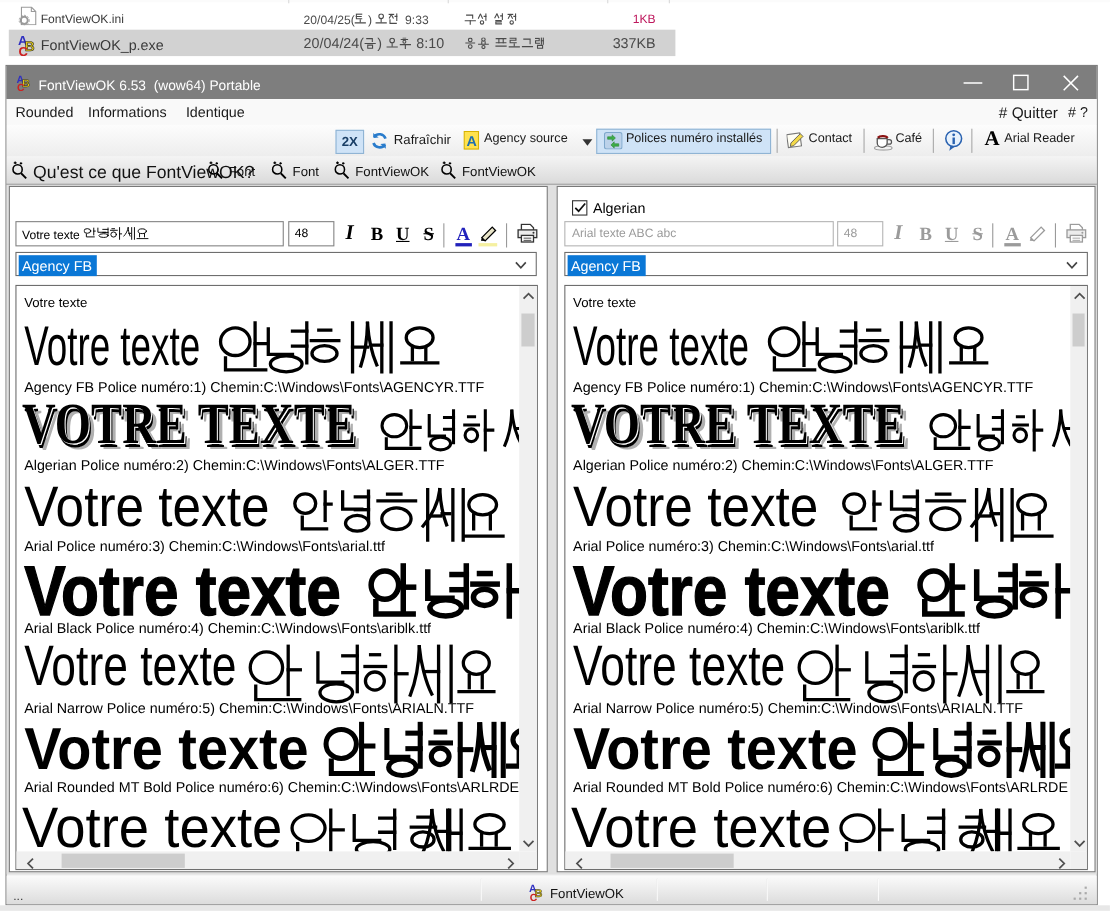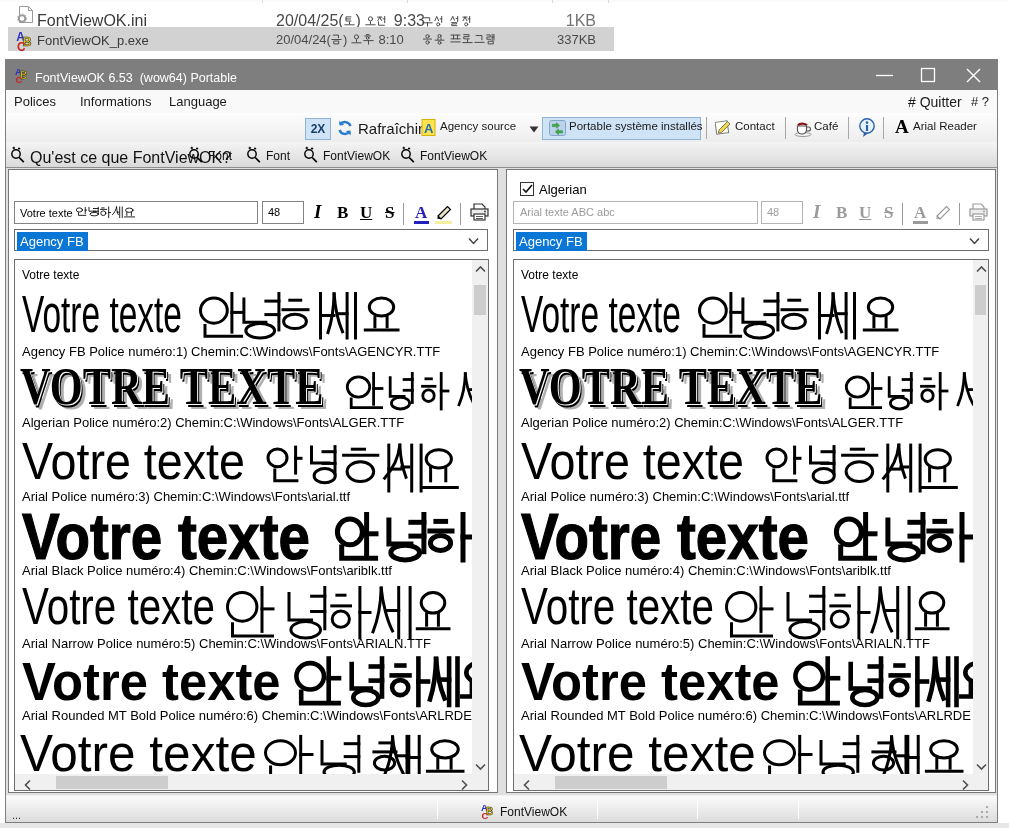--- a/index.html
+++ b/index.html
@@ -4,21 +4,21 @@
 html,body { width:1009px; height:828px; background:#fff; overflow:hidden;
   font-family:"Liberation Sans", sans-serif; }
 .abs { position:absolute; }
 .lh1 { line-height:1; white-space:pre; }
 </style></head><body>
 <div class="abs" style="left:0;top:0;width:1009px;height:2px;background:#fbfbfb"></div>
 <div class="abs" style="left:262px;top:0;width:1px;height:3px;background:#d9d9d9"></div>
 <div class="abs" style="left:407px;top:0;width:1px;height:3px;background:#d9d9d9"></div>
 <div class="abs" style="left:552px;top:0;width:1px;height:3px;background:#d9d9d9"></div>
 <div class="abs" style="left:608px;top:0;width:1px;height:3px;background:#d9d9d9"></div>
-<div class="abs" style="left:8px;top:3px;width:606px;height:22px;font-size:16px;color:#3a3a3a">
+<div class="abs" style="left:8px;top:3px;width:606px;height:22px;font-size:11px;color:#3a3a3a">
     <svg class="abs" style="left:8px;top:3px" width="20" height="17" viewBox="0 0 20 17">
       <path d="M3.5 0.5 h9 l4 4 v12 h-13 Z" fill="#fff" stroke="#9a9a9a"></path>
       <path d="M12.5 0.5 v4 h4" fill="none" stroke="#9a9a9a"></path>
       <circle cx="6" cy="12.5" r="3.2" fill="none" stroke="#9a9a9a" stroke-width="1.8"></circle>
       <circle cx="6" cy="12.5" r="4.6" fill="none" stroke="#9a9a9a" stroke-width="0.8" stroke-dasharray="1.6 1.4"></circle>
     </svg>
     <span class="abs" style="left:29px;top:9px">FontViewOK.ini</span>
     <span class="abs" style="left:268px;top:9px;color:#4a4a4a">20/04/25(<svg style="vertical-align:-1px;margin-right:1px" width="11" height="11" viewBox="0 0 100 100" preserveAspectRatio="none">
         <g style="fill:none;stroke:#4a4a4a;stroke-width:9;stroke-linecap:square">
           <path d="M62 8 H18 V46 H62"></path>
@@ -67,21 +67,21 @@
       </svg><svg style="vertical-align:-1px;margin-right:1px" width="11" height="11" viewBox="0 0 100 100" preserveAspectRatio="none">
         <g style="fill:none;stroke:#4a4a4a;stroke-width:9;stroke-linecap:square">
           <path d="M8 10 H46"></path>
           <path d="M27 10 L10 42"></path>
           <path d="M28 12 L44 42"></path>
           <path d="M56 26 H70"></path>
           <path d="M70 4 V58"></path>
           <circle cx="38" cy="76" r="14"></circle>
         </g>
       </svg></span>
-    <span class="abs" style="right:18px;top:9px;color:#737373">1KB</span>
+    <span class="abs" style="right:18px;top:9px;color:#be185d">1KB</span>
   </div>
 <div class="abs" style="left:8px;top:27px;width:606px;height:24px;background:#d2d2d2;font-size:13px;color:#3a3a3a">
     <svg class="abs" style="left:8px;top:4px" width="18" height="20" viewBox="0 0 14 16">
       <text x="0" y="8" font-family="Liberation Sans" font-weight="bold" font-size="9.5" fill="#3030c0">A</text>
       <text x="5" y="12" font-family="Liberation Sans" font-weight="bold" font-size="10" fill="#e0c817" stroke="#222" stroke-width="0.4">B</text>
       <text x="0.5" y="16" font-family="Liberation Sans" font-weight="bold" font-size="9.5" fill="#cc2222">C</text>
     </svg>
     <span class="abs" style="left:29px;top:6px">FontViewOK_p.exe</span>
     <span class="abs" style="left:268px;top:5px;color:#4a4a4a">20/04/24(<svg style="vertical-align:-1px;margin-right:1px" width="11" height="11" viewBox="0 0 100 100" preserveAspectRatio="none">
         <g style="fill:none;stroke:#4a4a4a;stroke-width:9;stroke-linecap:square">
@@ -155,49 +155,49 @@
     <text x="5" y="12" font-family="Liberation Sans" font-weight="bold" font-size="10" fill="#e0c817" stroke="#222" stroke-width="0.4">B</text>
     <text x="0.5" y="16" font-family="Liberation Sans" font-weight="bold" font-size="9.5" fill="#cc2222">C</text>
   </svg>
 <span class="abs lh1" style="left:35px;top:72px;font-size:12.5px;color:#fff">FontViewOK 6.53  (wow64) Portable</span>
 <svg class="abs" style="left:862px;top:60px" width="135" height="30" viewBox="0 0 135 30">
     <path d="M14 15.5 H31" stroke="#fff" stroke-width="1.3"></path>
     <rect x="59.5" y="8.5" width="13" height="13" fill="none" stroke="#fff" stroke-width="1.3"></rect>
     <path d="M105 9 L118 22 M118 9 L105 22" stroke="#fff" stroke-width="1.4"></path>
   </svg>
 <div class="abs" style="left:6px;top:90px;width:991px;height:23px;background:#f9f9f9"></div>
-<span class="abs lh1" style="left:14px;top:95px;font-size:13px;color:#1a1a1a">Polices</span>
+<span class="abs lh1" style="left:14px;top:95px;font-size:13px;color:#1a1a1a">Rounded</span>
 <span class="abs lh1" style="left:80px;top:95px;font-size:13px;color:#1a1a1a">Informations</span>
-<span class="abs lh1" style="left:169px;top:95px;font-size:13px;color:#1a1a1a">Language</span>
+<span class="abs lh1" style="left:169px;top:95px;font-size:13px;color:#1a1a1a">Identique</span>
 <span class="abs lh1" style="left:908px;top:95px;font-size:14px;color:#1a1a1a"># Quitter</span>
 <span class="abs lh1" style="left:971px;top:95px;font-size:13px;color:#1a1a1a"># ?</span>
 <div class="abs" style="left:6px;top:113px;width:991px;height:29px;background:linear-gradient(#fdfdfd,#ededed)"></div>
 <div class="abs" style="left:305px;top:118px;width:26px;height:22px;background:#cfe3f7;border:1px solid #90b4d4;text-align:center;font-size:12px;font-weight:bold;color:#1a3f66;line-height:20px">2X</div>
 <svg class="abs" style="left:336px;top:119px" width="18" height="18" viewBox="0 0 18 18">
     <path d="M14.5 7 A6 6 0 0 0 4 5.5" fill="none" stroke="#2a7ccc" stroke-width="2.4"></path>
     <path d="M3.2 1.8 L3.6 6.5 L8.2 6.1" fill="#2a7ccc"></path>
     <path d="M3.5 11 A6 6 0 0 0 14 12.5" fill="none" stroke="#2a7ccc" stroke-width="2.4"></path>
     <path d="M14.8 16.2 L14.4 11.5 L9.8 11.9" fill="#2a7ccc"></path>
   </svg>
-<span class="abs lh1" style="left:358px;top:121px;font-size:15px;color:#1a1a1a">Rafraîchir</span>
+<span class="abs lh1" style="left:358px;top:121px;font-size:12px;color:#1a1a1a">Rafraîchir</span>
 <svg class="abs" style="left:421px;top:119px" width="17" height="18" viewBox="0 0 17 18">
     <rect x="1" y="0.5" width="13" height="16" fill="#ffe24d" stroke="#d8b200"></rect>
     <text x="3" y="14" font-size="13" font-weight="bold" fill="#1f6fae" font-family="Liberation Sans">A</text>
   </svg>
 <span class="abs lh1" style="left:440px;top:121px;font-size:11.5px;color:#1a1a1a">Agency source</span>
 <svg class="abs" style="left:529px;top:126px" width="10" height="7" viewBox="0 0 10 7">
     <path d="M0.5 0.5 h9 L5 6.5 Z" fill="#333"></path>
   </svg>
 <div class="abs" style="left:542px;top:117px;width:159px;height:23px;background:#cfe3f7;border:1px solid #90b4d4"></div>
 <svg class="abs" style="left:549px;top:120px" width="17" height="16" viewBox="0 0 17 16">
     <rect x="0.5" y="0.5" width="16" height="15" rx="2" fill="#bcd2ea" stroke="#7fa8cc"></rect>
     <path d="M2.5 5.8 h5.5 v-2.3 l4 3.8 -4 3.8 V8.8 H2.5 Z" fill="#3fae49" stroke="#1c7a26" stroke-width="0.6" transform="scale(0.75)translate(2,0)"></path>
     <path d="M14.5 10.2 h-5.5 v2.3 l-4 -3.8 4 -3.8 V7.2 h5.5 Z" fill="#3fae49" stroke="#1c7a26" stroke-width="0.6" transform="scale(0.75)translate(3.5,7)"></path>
   </svg>
-<span class="abs lh1" style="left:569px;top:121px;font-size:11.5px;color:#1a1a1a">Portable système installés</span>
+<span class="abs lh1" style="left:569px;top:121px;font-size:11.5px;color:#1a1a1a">Polices numéro installés</span>
 <div class="abs" style="left:706px;top:117px;width:1px;height:22px;background:#a8a8a8"></div>
 <svg class="abs" style="left:715px;top:119px" width="17" height="17" viewBox="0 0 17 17">
     <rect x="0.8" y="2.5" width="12" height="12" fill="#fffef4" stroke="#777" transform="rotate(-8 7 8)"></rect>
     <path d="M4 11 L12.5 2.5 L15 5 L6.5 13.5 L3.5 14.2 Z" fill="#f3d948" stroke="#555" stroke-width="0.8"></path>
   </svg>
 <span class="abs lh1" style="left:735px;top:121px;font-size:11.5px;color:#1a1a1a">Contact</span>
 <div class="abs" style="left:785px;top:117px;width:1px;height:22px;background:#a8a8a8"></div>
 <svg class="abs" style="left:794px;top:122px" width="19" height="15" viewBox="0 0 19 15">
     <ellipse cx="9" cy="12.5" rx="8" ry="2" fill="none" stroke="#9a9a9a" stroke-width="1"></ellipse>
     <path d="M3.5 4 h9 v4 a4.5 4 0 0 1 -9 0 Z" fill="#fff" stroke="#555" stroke-width="1.2"></path>

